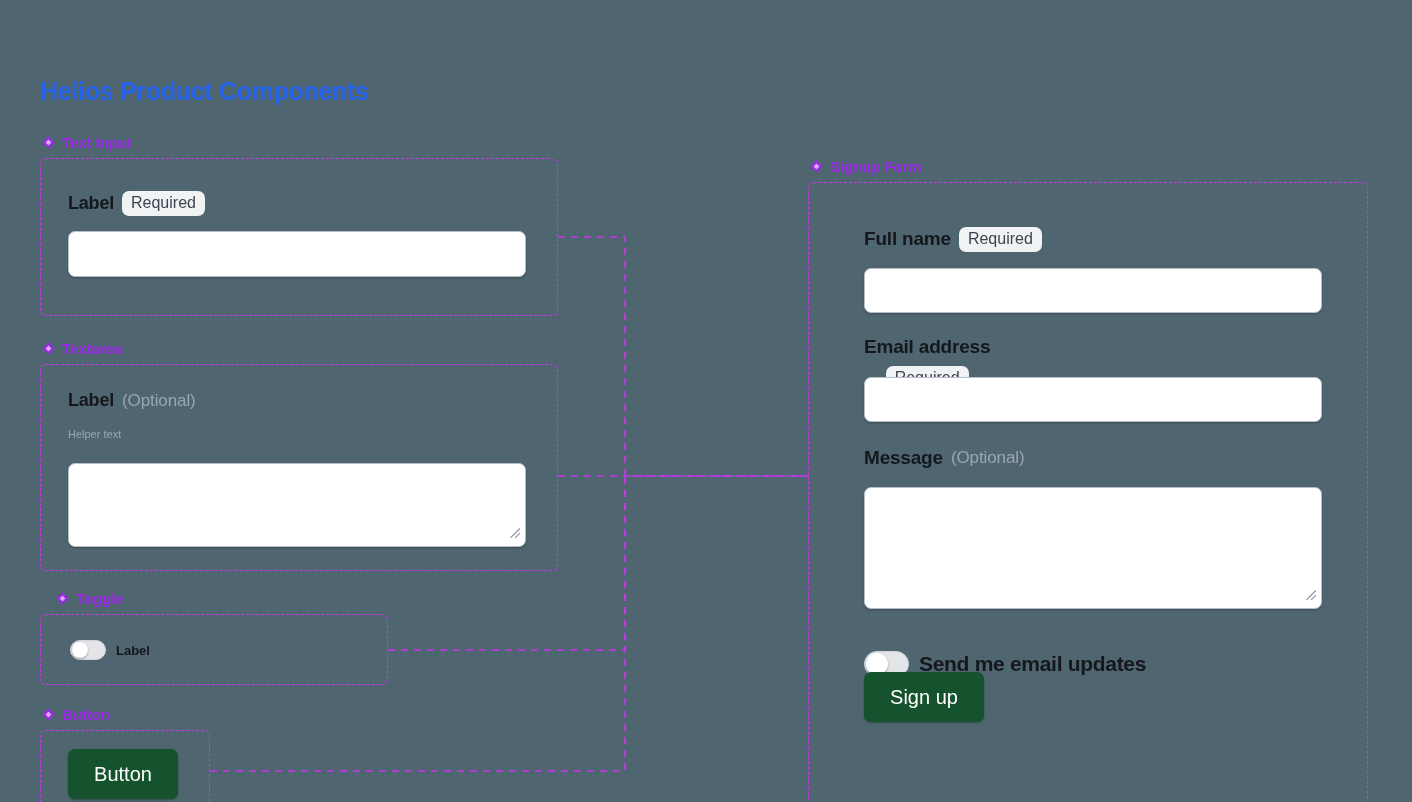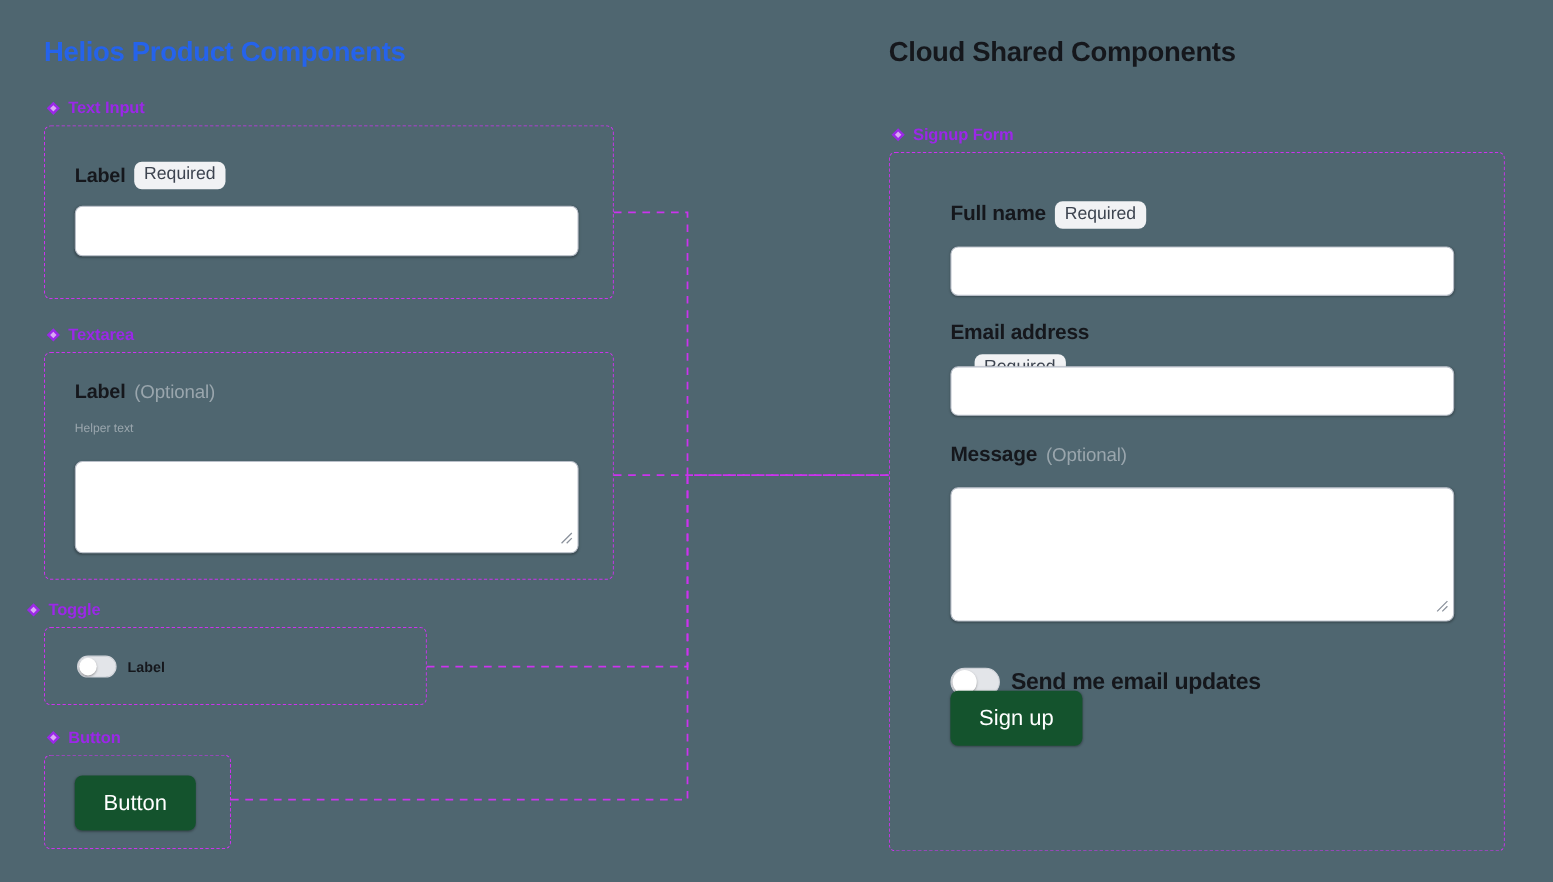--- a/index.html
+++ b/index.html
@@ -13,20 +13,21 @@
   body {
     background: #4f6670;
     font-family: "Liberation Sans", sans-serif;
     position: relative;
     -webkit-font-smoothing: antialiased;
   }
 
   .canvas {
     position: absolute;
     inset: 0;
+    margin-top: 44px;
   }
 
   
   .connectors {
     position: absolute;
     left: 0; top: 0;
     width: 1412px; height: 802px;
     pointer-events: none;
     z-index: 1;
   }
@@ -197,21 +198,21 @@
   #sec-text-input { left: 42px; top: 90px; }
   #frame-text-input { left: 40px; top: 114px; width: 518px; height: 158px; }
   #ti-label { position: absolute; left: 27px; top: 32px; }
   #ti-input { position: absolute; left: 27px; top: 72px; width: 458px; height: 46px; }
 
   #sec-textarea { left: 42px; top: 296px; }
   #frame-textarea { left: 40px; top: 320px; width: 518px; height: 207px; }
   #ta-label { position: absolute; left: 27px; top: 25px; }
   #ta-helper { position: absolute; left: 27px; top: 57px; }
 
-  #sec-toggle { left: 24px; top: 546px; }
+  #sec-toggle { left: 56px; top: 546px; }
   #frame-toggle { left: 40px; top: 570px; width: 348px; height: 71px; }
   #tg-row { position: absolute; left: 29px; top: 25px; }
 
   #sec-button { left: 42px; top: 662px; }
   #frame-button { left: 40px; top: 686px; width: 170px; height: 86px; }
   #btn-demo {
     position: absolute; left: 27px; top: 18px;
     width: 110px; height: 50px;
     font-size: 20px; font-weight: 400;
   }
@@ -311,21 +312,20 @@
       <path d="M8 0.6 L15.4 8 L8 15.4 L0.6 8 Z" fill="#9b28e8"></path>
       <path d="M8 4.4 L11.6 8 L8 11.6 L4.4 8 Z" fill="#d9a9f5"></path>
     </svg>
     <span>Button</span>
   </div>
 
   <div class="frame" id="frame-button">
     <button class="btn btn-primary" id="btn-demo">Button</button>
   </div>
 
-  <div class="col-title right">Cloud Shared Components</div>
 
   <div class="sec-label" id="sec-signup">
     <svg class="diamond-icon" viewBox="0 0 16 16">
       <path d="M8 0.6 L15.4 8 L8 15.4 L0.6 8 Z" fill="#9b28e8"></path>
       <path d="M8 4.4 L11.6 8 L8 11.6 L4.4 8 Z" fill="#d9a9f5"></path>
     </svg>
     <span>Signup Form</span>
   </div>
 
   <div class="frame" id="frame-signup">

